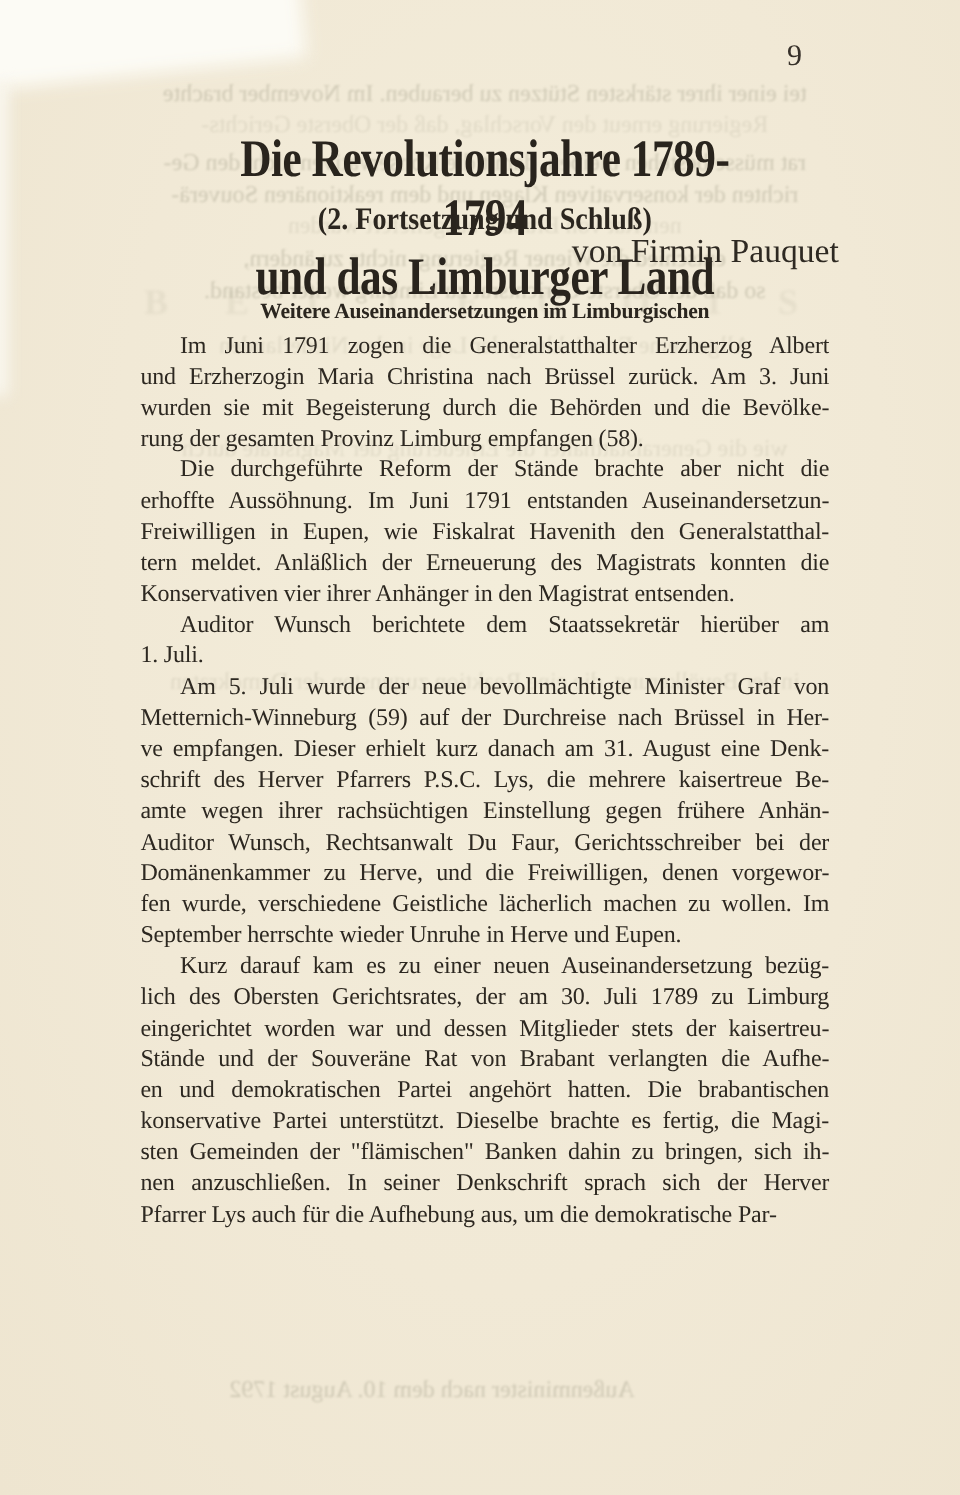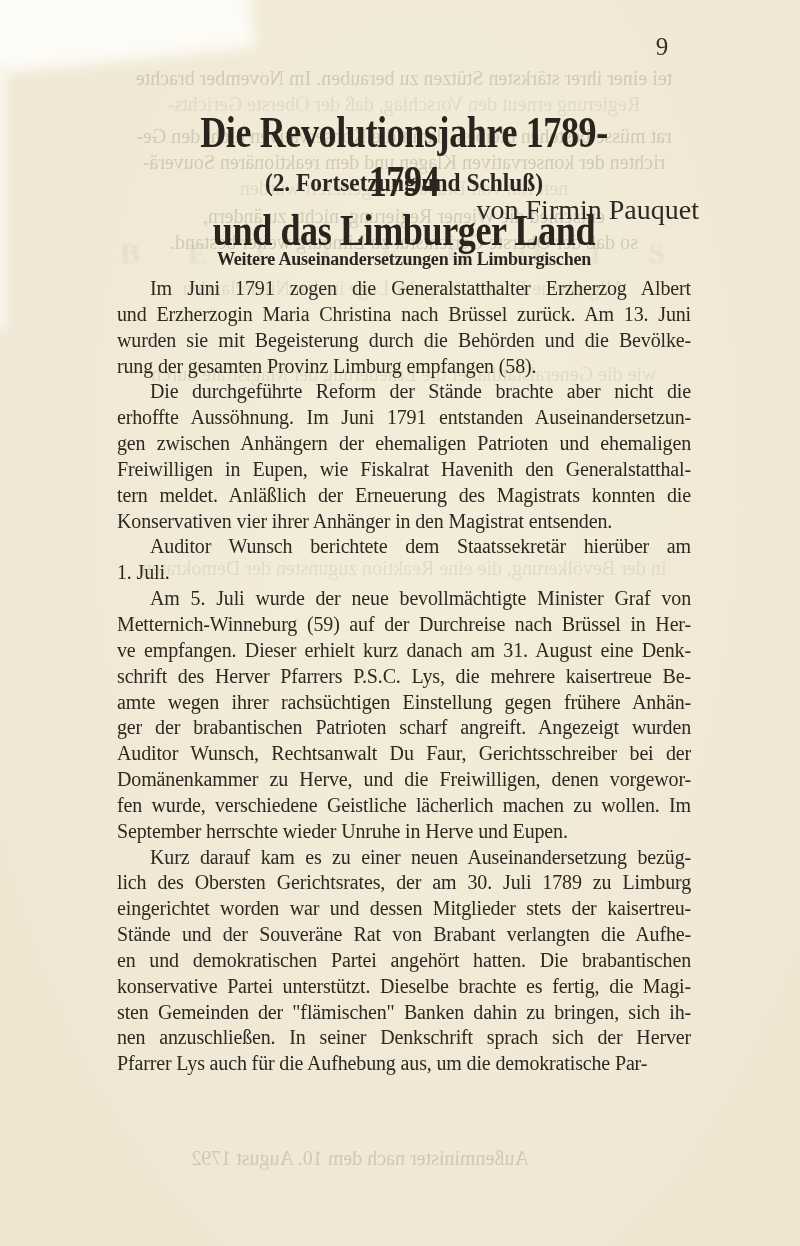--- a/index.html
+++ b/index.html
@@ -146,37 +146,35 @@
   <div class="subtitle">(2. Fortsetzung und Schluß)</div>
 
   <div class="byline">von Firmin Pauquet</div>
 
   <div class="dot-sep">.</div>
 
   <h2 class="section-heading">Weitere Auseinandersetzungen im Limburgischen</h2>
 
   <div class="body-text" id="body-text">
       <div class="line first">Im Juni 1791 zogen die Generalstatthalter Erzherzog Albert</div>
-      <div class="line">und Erzherzogin Maria Christina nach Brüssel zurück. Am 13. Juni</div>
+      <div class="line">und Erzherzogin Maria Christina nach Brüssel zurück. Am 3. Juni</div>
       <div class="line">wurden sie mit Begeisterung durch die Behörden und die Bevölke-</div>
       <div class="line last">rung der gesamten Provinz Limburg empfangen (58).</div>
       <div class="line first">Die durchgeführte Reform der Stände brachte aber nicht die</div>
       <div class="line">erhoffte Aussöhnung. Im Juni 1791 entstanden Auseinandersetzun-</div>
-      <div class="line">gen zwischen Anhängern der ehemaligen Patrioten und ehemaligen</div>
       <div class="line">Freiwilligen in Eupen, wie Fiskalrat Havenith den Generalstatthal-</div>
       <div class="line">tern meldet. Anläßlich der Erneuerung des Magistrats konnten die</div>
       <div class="line last">Konservativen vier ihrer Anhänger in den Magistrat entsenden.</div>
       <div class="line first">Auditor Wunsch berichtete dem Staatssekretär hierüber am</div>
       <div class="line last">1. Juli.</div>
       <div class="line first">Am 5. Juli wurde der neue bevollmächtigte Minister Graf von</div>
       <div class="line">Metternich-Winneburg (59) auf der Durchreise nach Brüssel in Her-</div>
       <div class="line">ve empfangen. Dieser erhielt kurz danach am 31. August eine Denk-</div>
       <div class="line">schrift des Herver Pfarrers P.S.C. Lys, die mehrere kaisertreue Be-</div>
       <div class="line">amte wegen ihrer rachsüchtigen Einstellung gegen frühere Anhän-</div>
-      <div class="line">ger der brabantischen Patrioten scharf angreift. Angezeigt wurden</div>
       <div class="line">Auditor Wunsch, Rechtsanwalt Du Faur, Gerichtsschreiber bei der</div>
       <div class="line">Domänenkammer zu Herve, und die Freiwilligen, denen vorgewor-</div>
       <div class="line">fen wurde, verschiedene Geistliche lächerlich machen zu wollen. Im</div>
       <div class="line last">September herrschte wieder Unruhe in Herve und Eupen.</div>
       <div class="line first">Kurz darauf kam es zu einer neuen Auseinandersetzung bezüg-</div>
       <div class="line">lich des Obersten Gerichtsrates, der am 30. Juli 1789 zu Limburg</div>
       <div class="line">eingerichtet worden war und dessen Mitglieder stets der kaisertreu-</div>
       <div class="line">Stände und der Souveräne Rat von Brabant verlangten die Aufhe-</div>
       <div class="line">en und demokratischen Partei angehört hatten. Die brabantischen</div>
       <div class="line">konservative Partei unterstützt. Dieselbe brachte es fertig, die Magi-</div>

